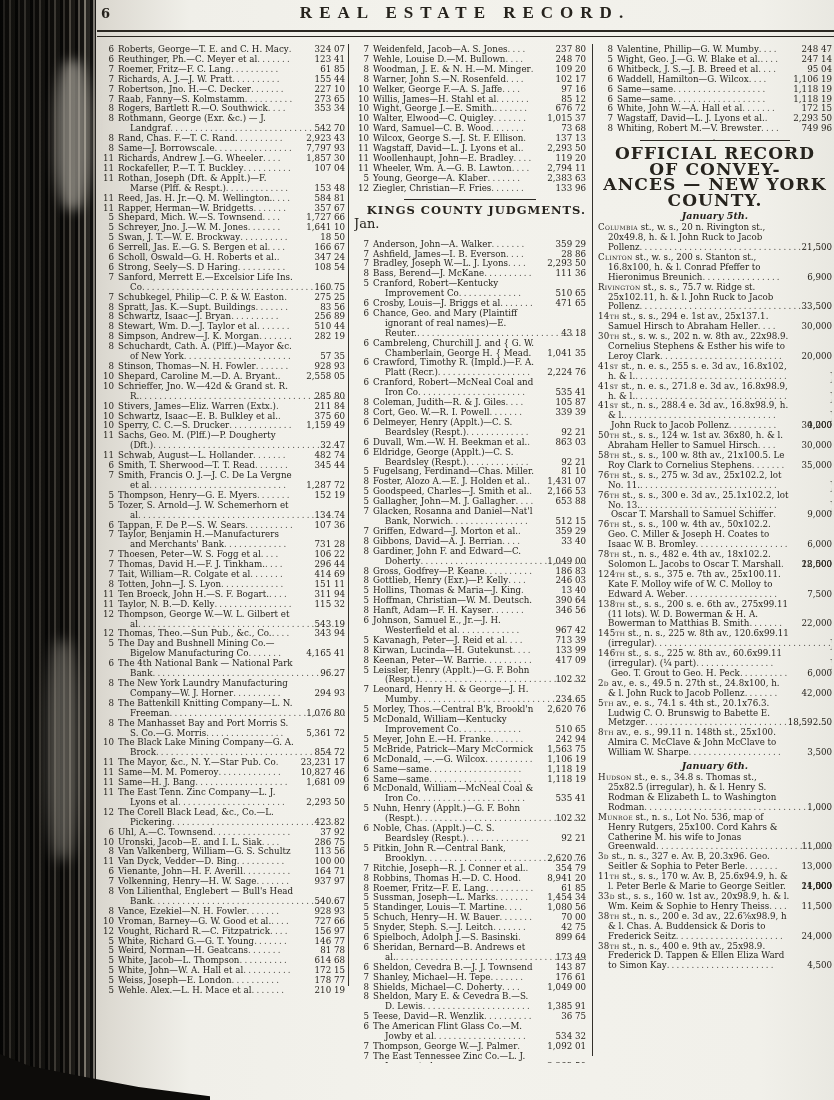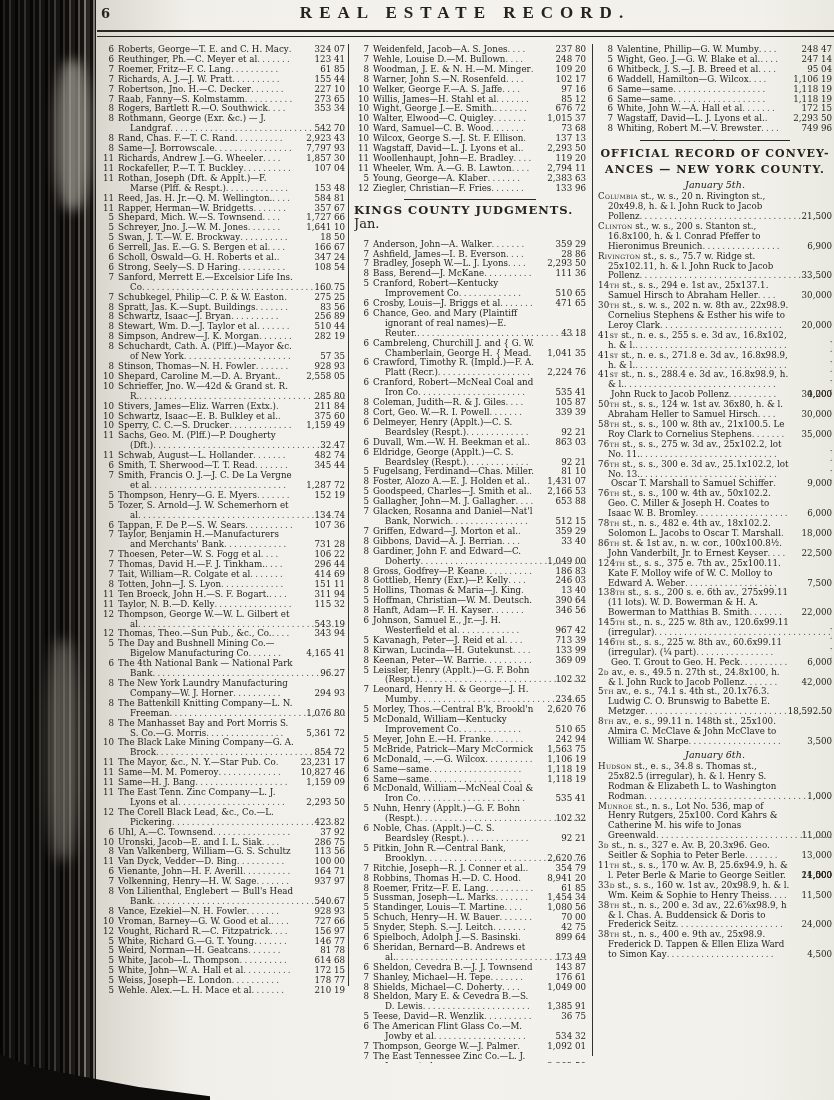--- a/index.html
+++ b/index.html
@@ -29,26 +29,26 @@
   #c2{left:354px;width:232px;height:1018px;}
   #c3{left:598px;width:234px;height:1018px;}
   
   .jrow{position:relative;padding-left:19px;padding-right:50px;}
   .jrow .day{position:absolute;left:0;top:0;width:15px;text-align:right;}
   .jrow .mid{padding-left:12px;text-indent:-12px;}
   .jrow .amt{position:absolute;right:0;bottom:0;width:48px;text-align:right;white-space:nowrap;}
   .dots{letter-spacing:2.2px;color:#55514a;}
   
   .sect-rule{width:132px;margin:5px auto 4px;border-top:1px solid #2b2822;}
-  .kings-h{text-align:left;font-weight:bold;font-size:11.5px;line-height:13px;letter-spacing:1px;margin:1px 0 2px;}
+  .kings-h{text-align:right;font-weight:bold;font-size:11.5px;line-height:13px;letter-spacing:1px;margin:1px 0 2px;}
   .month{font-size:13px;line-height:10px;margin-bottom:11px;}
   .divider{position:relative;width:150px;margin:6px auto 5px;border-top:1px solid #2b2822;}
   .divider .orn{position:absolute;left:50%;top:-6px;transform:translateX(-50%);font-size:8px;background:transparent;color:#2b2822;letter-spacing:2px;}
-  .official-h{text-align:center;font-weight:bold;font-size:11px;line-height:15.5px;letter-spacing:1.1px;margin:2px 0 2px;}
-  .datehead{text-align:center;font-style:italic;font-weight:normal;font-size:9.6px;line-height:12px;margin:2px 0 1px;}
+  .official-h{text-align:center;font-weight:bold;font-size:17px;line-height:15.5px;letter-spacing:1.1px;margin:2px 0 2px;}
+  .datehead{text-align:center;font-style:italic;font-weight:bold;font-size:9.6px;line-height:12px;margin:2px 0 1px;}
   
   .crow{position:relative;padding-right:42px;}
   .crow .mid{padding-left:10px;text-indent:-10px;}
   .crow.cont .mid{padding-left:13px;text-indent:0;}
   .crow .amt{position:absolute;right:0;bottom:0;text-align:center;white-space:nowrap;}
   .crow .amt.brace{font-size:11px;right:-4px;}
   .lead{font-variant:small-caps;letter-spacing:.3px;}
 </style>
 </head>
 <body>
@@ -354,21 +354,21 @@
           <span class="amt">23,231 17</span>
         </div>
         <div class="jrow">
           <span class="day">11</span>
           <div class="mid">Same—M. M. Pomeroy<span class="dots">.............</span></div>
           <span class="amt">10,827 46</span>
         </div>
         <div class="jrow">
           <span class="day">11</span>
           <div class="mid">Same—H. J. Bang<span class="dots">...................</span></div>
-          <span class="amt">1,159 09</span>
+          <span class="amt">1,681 09</span>
         </div>
         <div class="jrow">
           <span class="day">11</span>
           <div class="mid">The East Tenn. Zinc Company—L. J. Lyons et al<span class="dots">......................</span></div>
           <span class="amt">2,293 50</span>
         </div>
         <div class="jrow">
           <span class="day">12</span>
           <div class="mid">The Corell Black Lead, &amp;c., Co.—L. Pickering<span class="dots">......................................................................</span></div>
           <span class="amt">423 82</span>
@@ -689,21 +689,21 @@
           <span class="amt">713 39</span>
         </div>
         <div class="jrow">
           <span class="day">8</span>
           <div class="mid">Kirwan, Lucinda—H. Gutekunst<span class="dots">....</span></div>
           <span class="amt">133 99</span>
         </div>
         <div class="jrow">
           <span class="day">8</span>
           <div class="mid">Keenan, Peter—W. Barrie<span class="dots">..........</span></div>
-          <span class="amt">369 09</span>
+          <span class="amt">417 09</span>
         </div>
         <div class="jrow">
           <span class="day">5</span>
           <div class="mid">Leissler, Henry (Applt.)—G. F. Bohn (Respt.)<span class="dots">......................................................................</span></div>
           <span class="amt">102 32</span>
         </div>
         <div class="jrow">
           <span class="day">7</span>
           <div class="mid">Leonard, Henry H. &amp; George—J. H. Mumby<span class="dots">......................................................................</span></div>
           <span class="amt">234 65</span>
@@ -974,21 +974,20 @@
         </div>
         <div class="crow">
           <div class="mid"><span class="lead">76th</span> st., s. s., 100 w. 4th av., 50x102.2. Geo. C. Miller &amp; Joseph H. Coates to Isaac W. B. Bromley<span class="dots">...................</span></div>
           <span class="amt">6,000</span>
         </div>
         <div class="crow">
           <div class="mid"><span class="lead">78th</span> st., n. s., 482 e. 4th av., 18x102.2. Solomon L. Jacobs to Oscar T. Marshall<span class="dots">.</span></div>
           <span class="amt">18,000</span>
         </div>
         <div class="crow">
-          <div class="mid"><span class="lead">86th</span> st. &amp; 1st av., n. w. cor., 100x100.8½. John Vanderbilt, Jr. to Ernest Keyser<span class="dots">....</span></div>
           <span class="amt">22,500</span>
         </div>
         <div class="crow">
           <div class="mid"><span class="lead">124th</span> st., s. s., 375 e. 7th av., 25x100.11. Kate F. Molloy wife of W. C. Molloy to Edward A. Weber<span class="dots">...................</span></div>
           <span class="amt">7,500</span>
         </div>
         <div class="crow">
           <div class="mid"><span class="lead">138th</span> st., s. s., 200 s. e. 6th av., 275x99.11 (11 lots). W. D. Bowerman &amp; H. A. Bowerman to Matthias B. Smith<span class="dots">.......</span></div>
           <span class="amt">22,000</span>
         </div>

